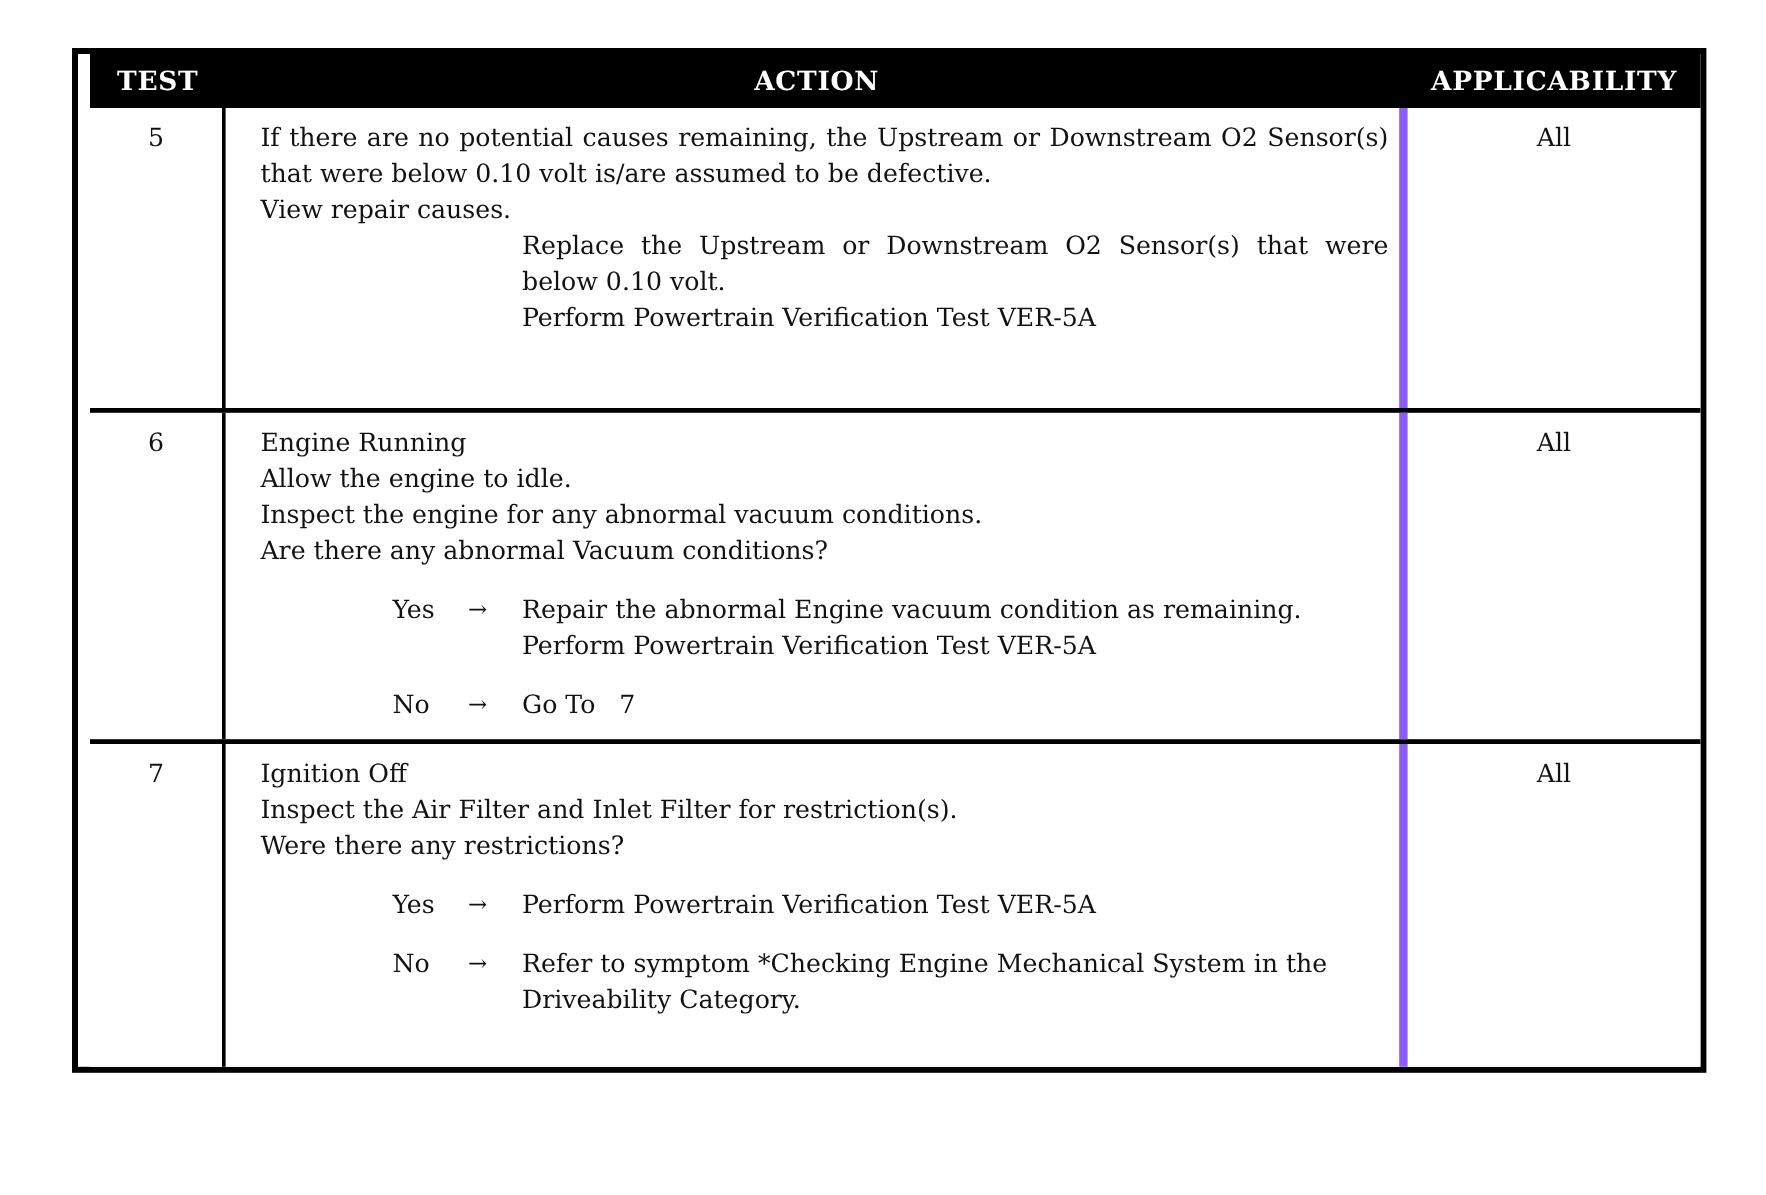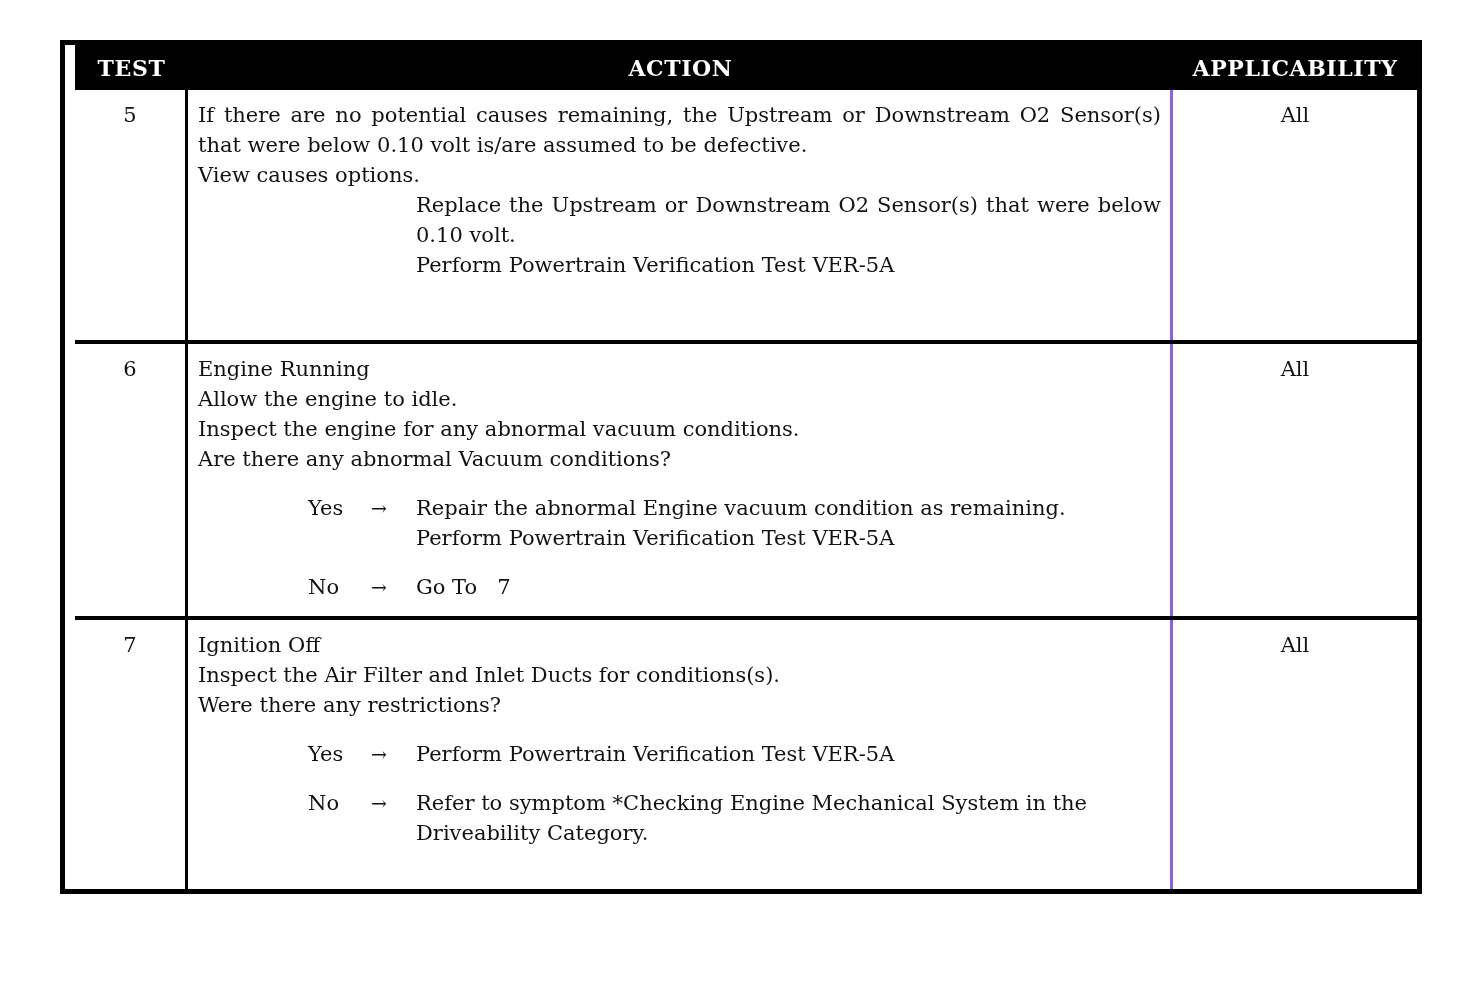--- a/index.html
+++ b/index.html
@@ -43,23 +43,24 @@
     padding-top: 10px;
     padding-bottom: 14px;
     font-size: 21px;
     line-height: 30px;
   }
   .cell.test {
     text-align: center;
     border-right: 3px solid #000000;
   }
   .cell.action {
-    border-right: 3px solid #8b5cf6;
+    border-right: 7px solid #8b5cf6;
     padding-left: 10px;
     padding-right: 9px;
+    margin-left: 19px;
   }
   .cell.applic { text-align: center; }
   .row-5 { min-height: 250px; }
   .row-6 { min-height: 272px; }
   .row-7 { min-height: 273px; }
   .para { margin: 0; }
   .justify { text-align: justify; }
   .indent1 { margin-left: 110px; }
   .indent2 { margin-left: 218px; }
   .gap { margin-top: 19px; }
@@ -80,21 +81,21 @@
   <div class="thead">
     <div class="hcell">TEST</div>
     <div class="hcell">ACTION</div>
     <div class="hcell">APPLICABILITY</div>
   </div>
 
   <div class="trow row-5">
     <div class="cell test">5</div>
     <div class="cell action">
       <p class="para justify">If there are no potential causes remaining, the Upstream or Downstream O2 Sensor(s) that were below 0.10 volt is/are assumed to be defective.</p>
-      <p class="para">View causes options.</p>
+      <p class="para">View repair causes.</p>
       <p class="para indent2 justify">Replace the Upstream or Downstream O2 Sensor(s) that were below 0.10 volt.</p>
       <p class="para indent2">Perform Powertrain Verification Test VER-5A</p>
     </div>
     <div class="cell applic">All</div>
   </div>
 
   <div class="trow row-6">
     <div class="cell test">6</div>
     <div class="cell action">
       <p class="para">Engine Running</p>
@@ -119,21 +120,21 @@
         </span>
       </div>
     </div>
     <div class="cell applic">All</div>
   </div>
 
   <div class="trow row-7">
     <div class="cell test">7</div>
     <div class="cell action">
       <p class="para">Ignition Off</p>
-      <p class="para">Inspect the Air Filter and Inlet Ducts for conditions(s).</p>
+      <p class="para">Inspect the Air Filter and Inlet Filter for restriction(s).</p>
       <p class="para">Were there any restrictions?</p>
 
       <div class="decision gap">
         <span class="choice">Yes</span>
         <span class="arrow">→</span>
         <span class="dtext">
           <p class="para">Perform Powertrain Verification Test VER-5A</p>
         </span>
       </div>
 

